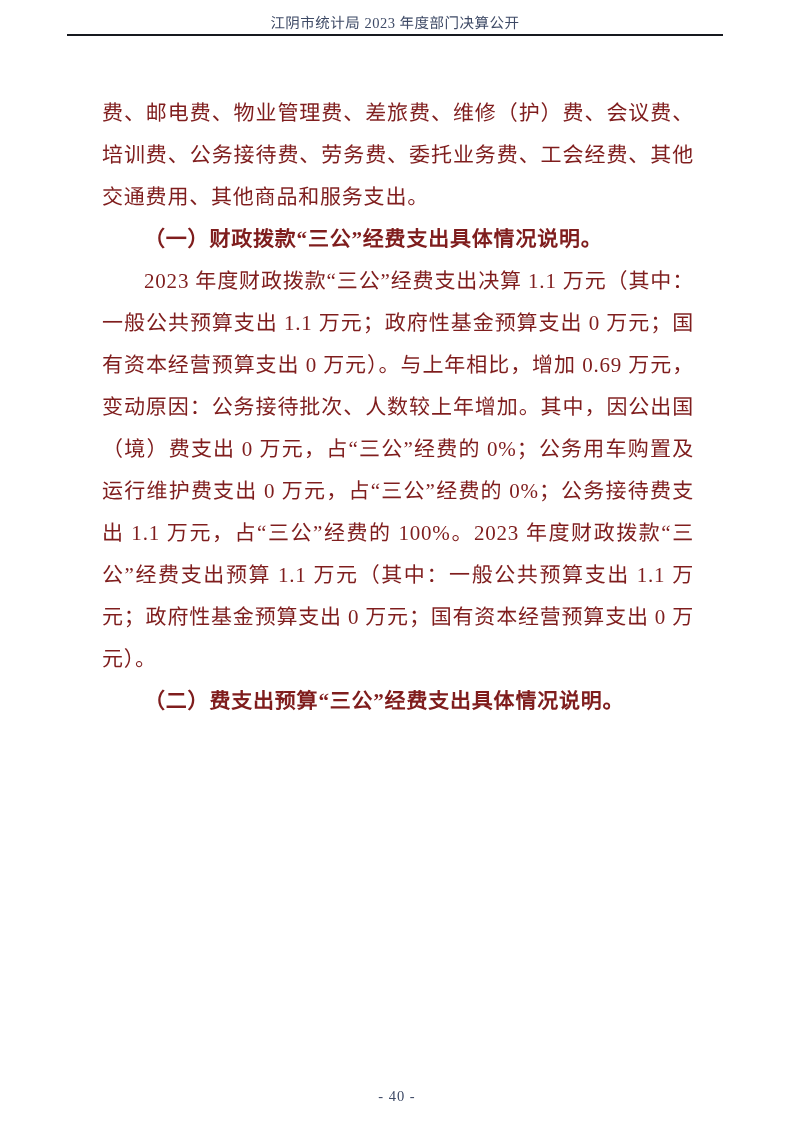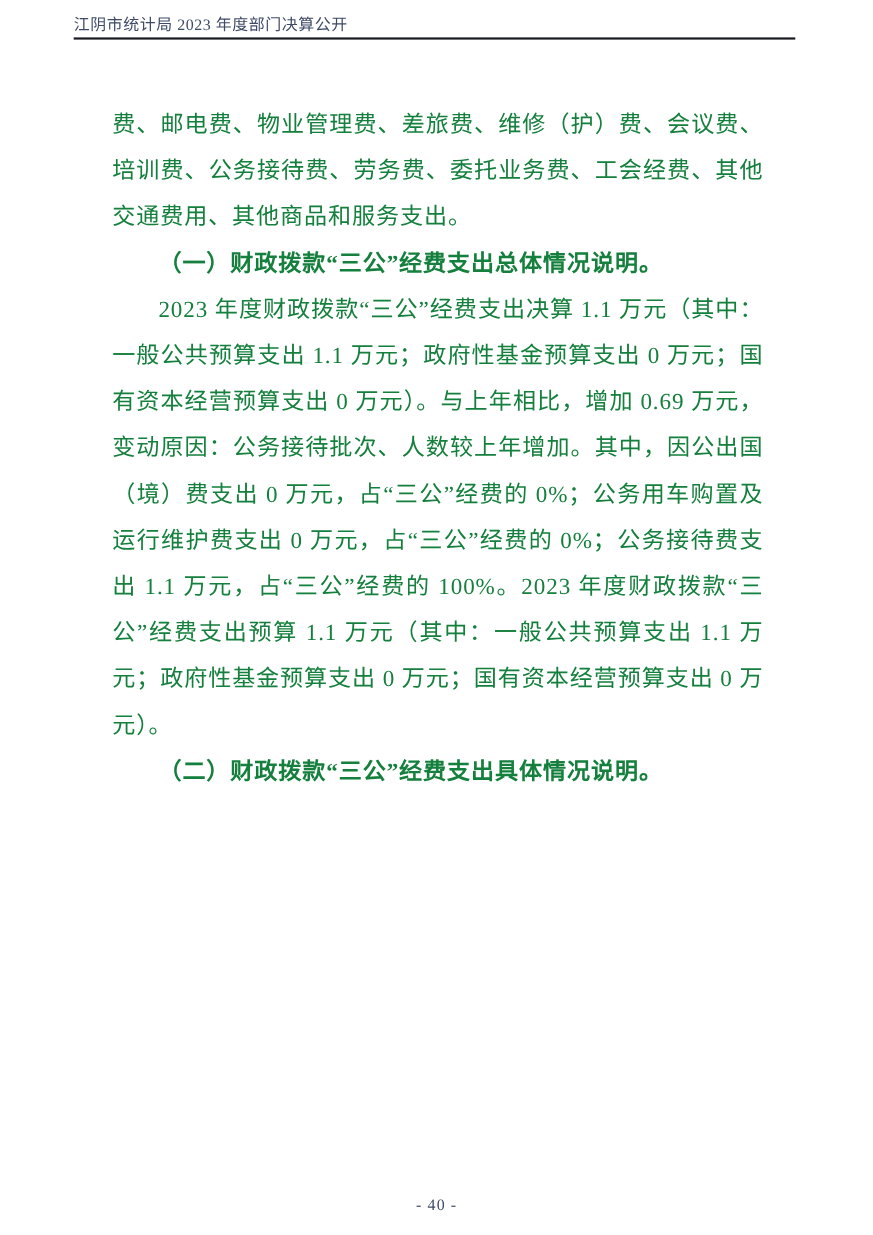--- a/index.html
+++ b/index.html
@@ -15,37 +15,38 @@
     margin: 0 auto;
     background: #ffffff;
     overflow: hidden;
     font-family: "Liberation Serif", "DejaVu Serif", serif;
   }
   
   .page-header {
     padding-top: 13px;
     margin-left: 67px;
     margin-right: 71px;
+    text-align: center;
   }
   .header-title {
     font-size: 14.5px;
     line-height: 20px;
     color: #3e4a66;
     letter-spacing: 0.5px;
   }
   .header-rule {
     margin-top: 1px;
     height: 2px;
     background: #17191f;
     width: 100%;
   }
   
   .doc-body {
     margin: 56px 100px 0 102px; 
-    color: #15803d;
+    color: #7f1d1d;
     font-size: 21px;
     line-height: 42px;
     letter-spacing: 0.8px;
     text-align: justify;
     text-justify: inter-character;
     word-break: break-all;
   }
   .doc-body p {
     margin: 0;
     padding: 0;
@@ -77,25 +78,25 @@
 
   <header class="page-header">
     <div class="header-title">江阴市统计局 2023 年度部门决算公开</div>
     <div class="header-rule"></div>
   </header>
 
   <main class="doc-body">
     <p>费、邮电费、物业管理费、差旅费、维修（护）费、会议费、培训费、公务接待费、劳务费、委托业务费、工会经费、其他交通费用、其他商品和服务支出。</p>
 
 
-    <p class="heading indent">（一）财政拨款“三公”经费支出总体情况说明。</p>
+    <p class="heading indent">（一）财政拨款“三公”经费支出具体情况说明。</p>
 
     <p class="indent">2023 年度财政拨款“三公”经费支出决算 1.1 万元（其中：一般公共预算支出 1.1 万元；政府性基金预算支出 0 万元；国有资本经营预算支出 0 万元）。与上年相比，增加 0.69 万元，变动原因：公务接待批次、人数较上年增加。其中，因公出国（境）费支出 0 万元，占“三公”经费的 0%；公务用车购置及运行维护费支出 0 万元，占“三公”经费的 0%；公务接待费支出 1.1 万元，占“三公”经费的 100%。2023 年度财政拨款“三公”经费支出预算 1.1 万元（其中：一般公共预算支出 1.1 万元；政府性基金预算支出 0 万元；国有资本经营预算支出 0 万元）。</p>
 
-    <p class="heading indent">（二）财政拨款“三公”经费支出具体情况说明。</p>
+    <p class="heading indent">（二）费支出预算“三公”经费支出具体情况说明。</p>
 
   </main>
 
   <footer class="page-footer">
     <span class="page-number">- 40 -</span>
   </footer>
 
 </div>
 
 </body></html>

